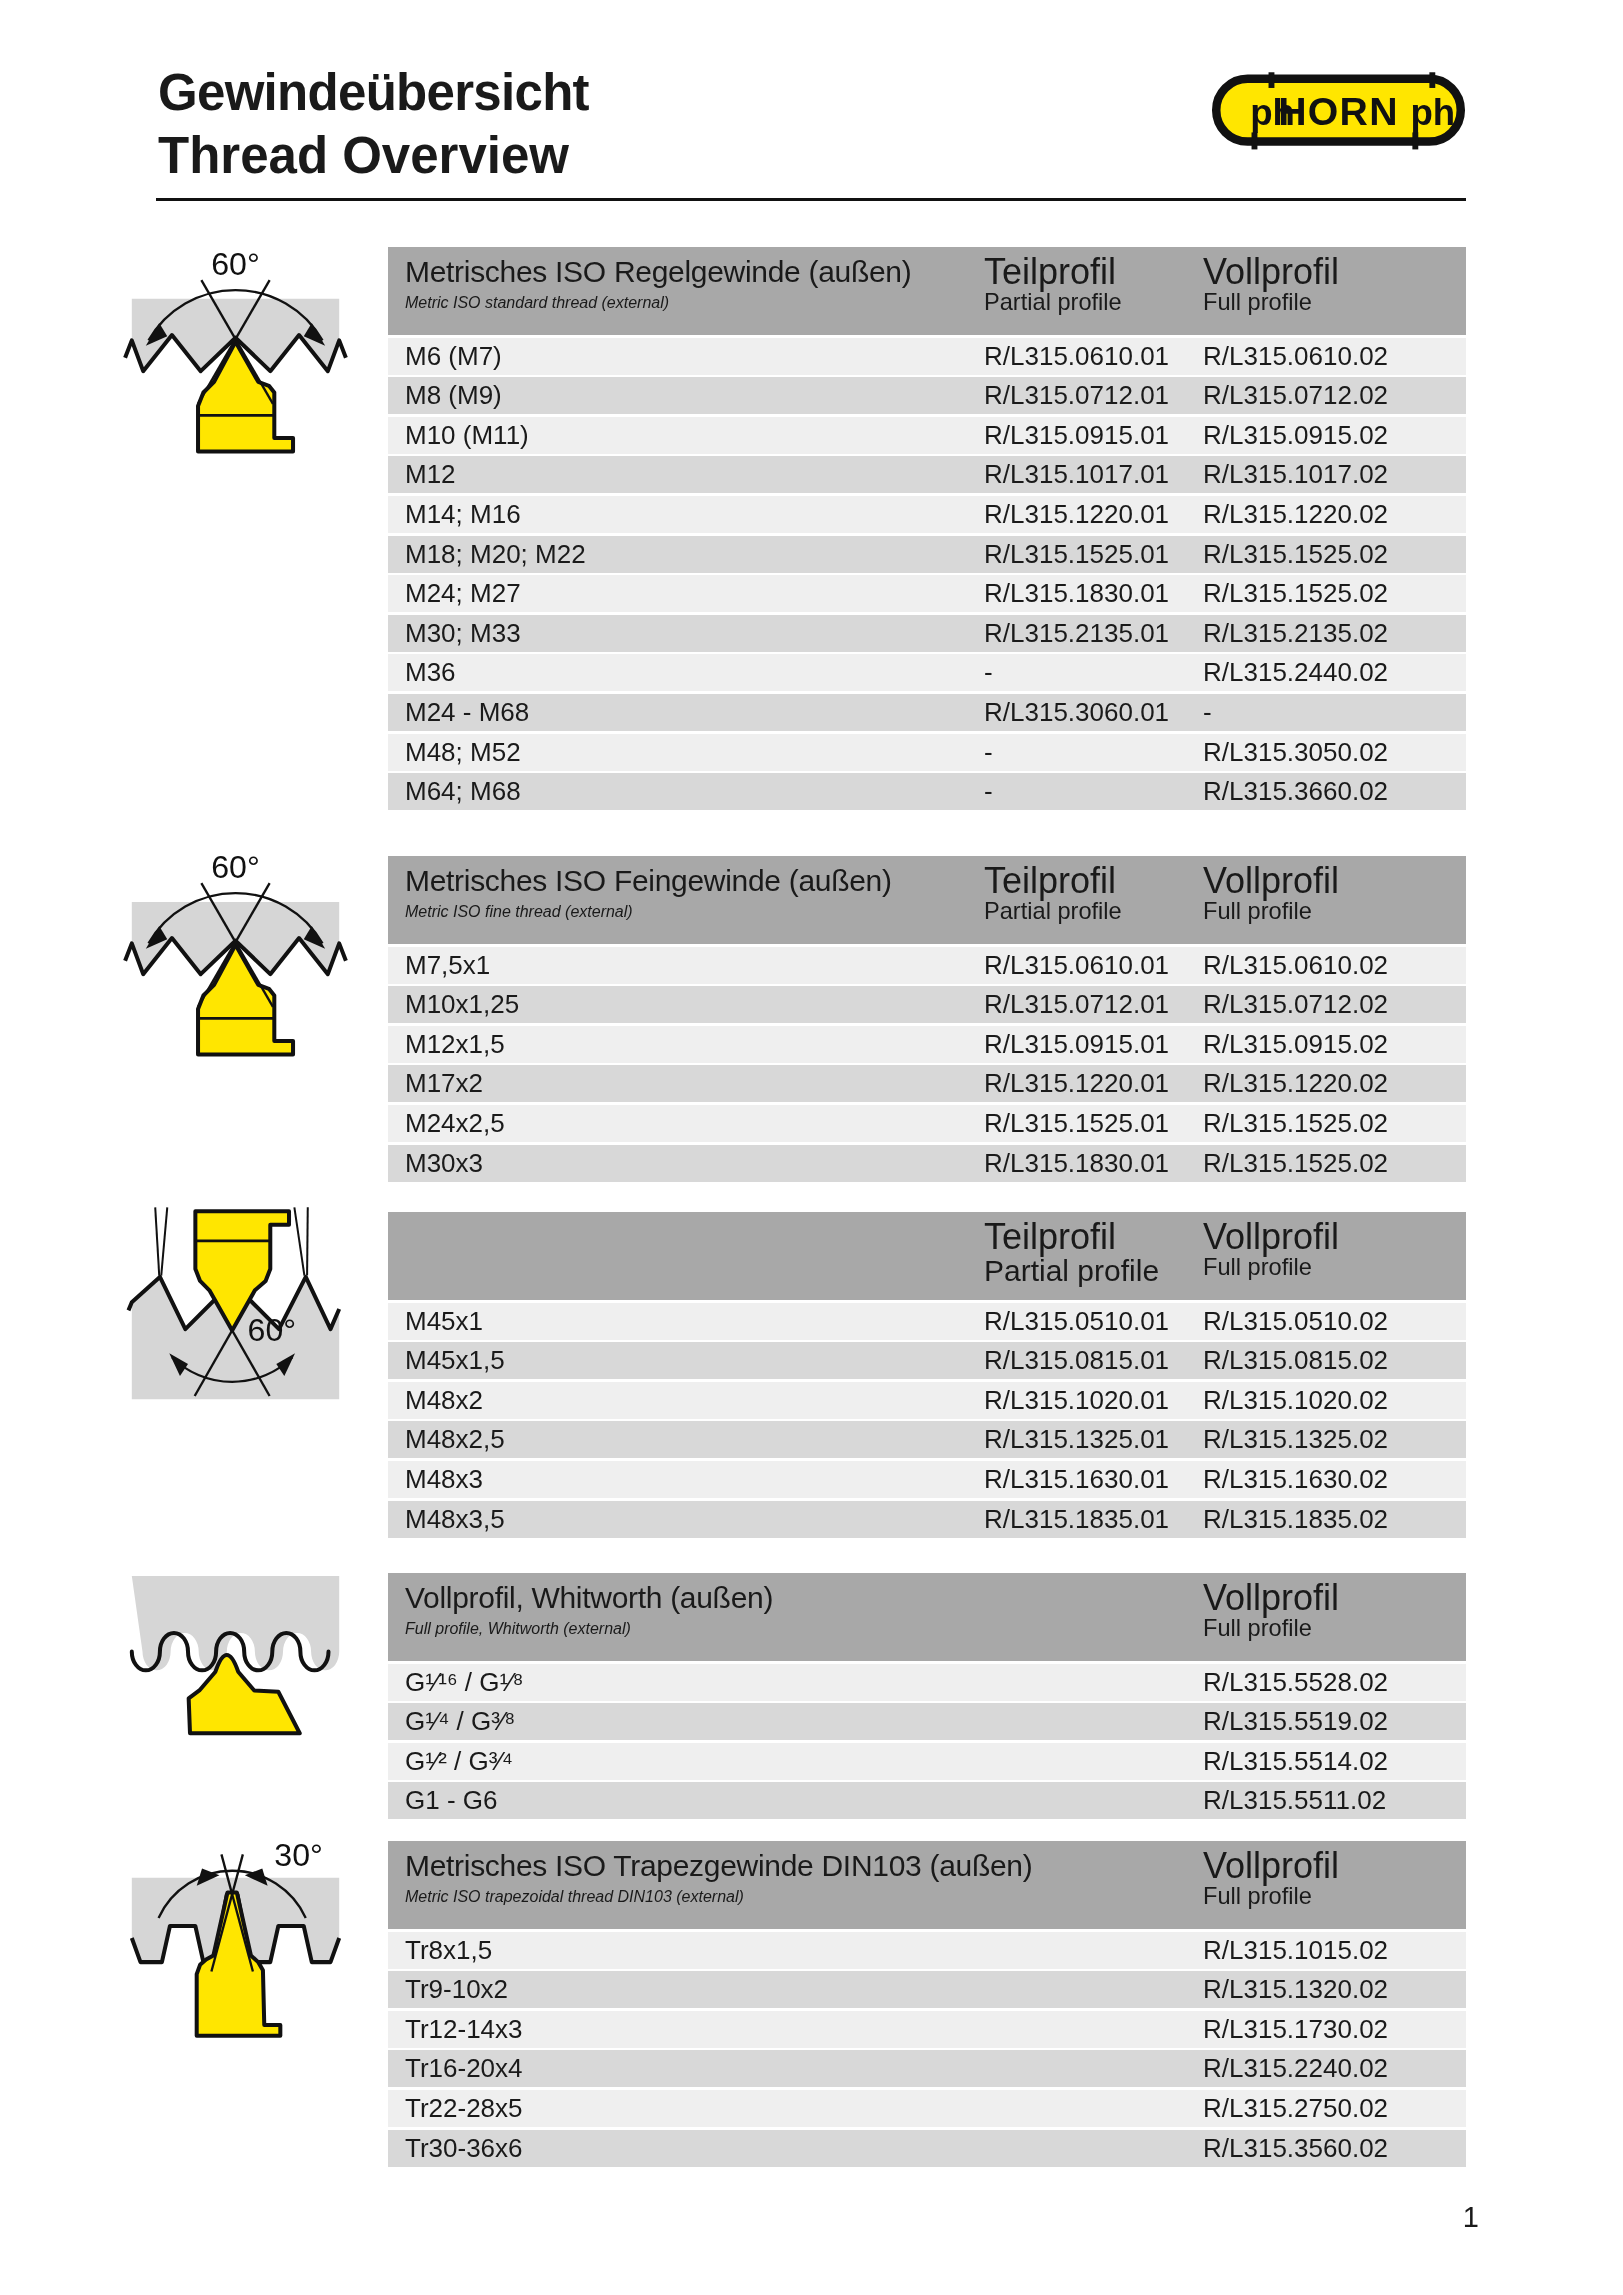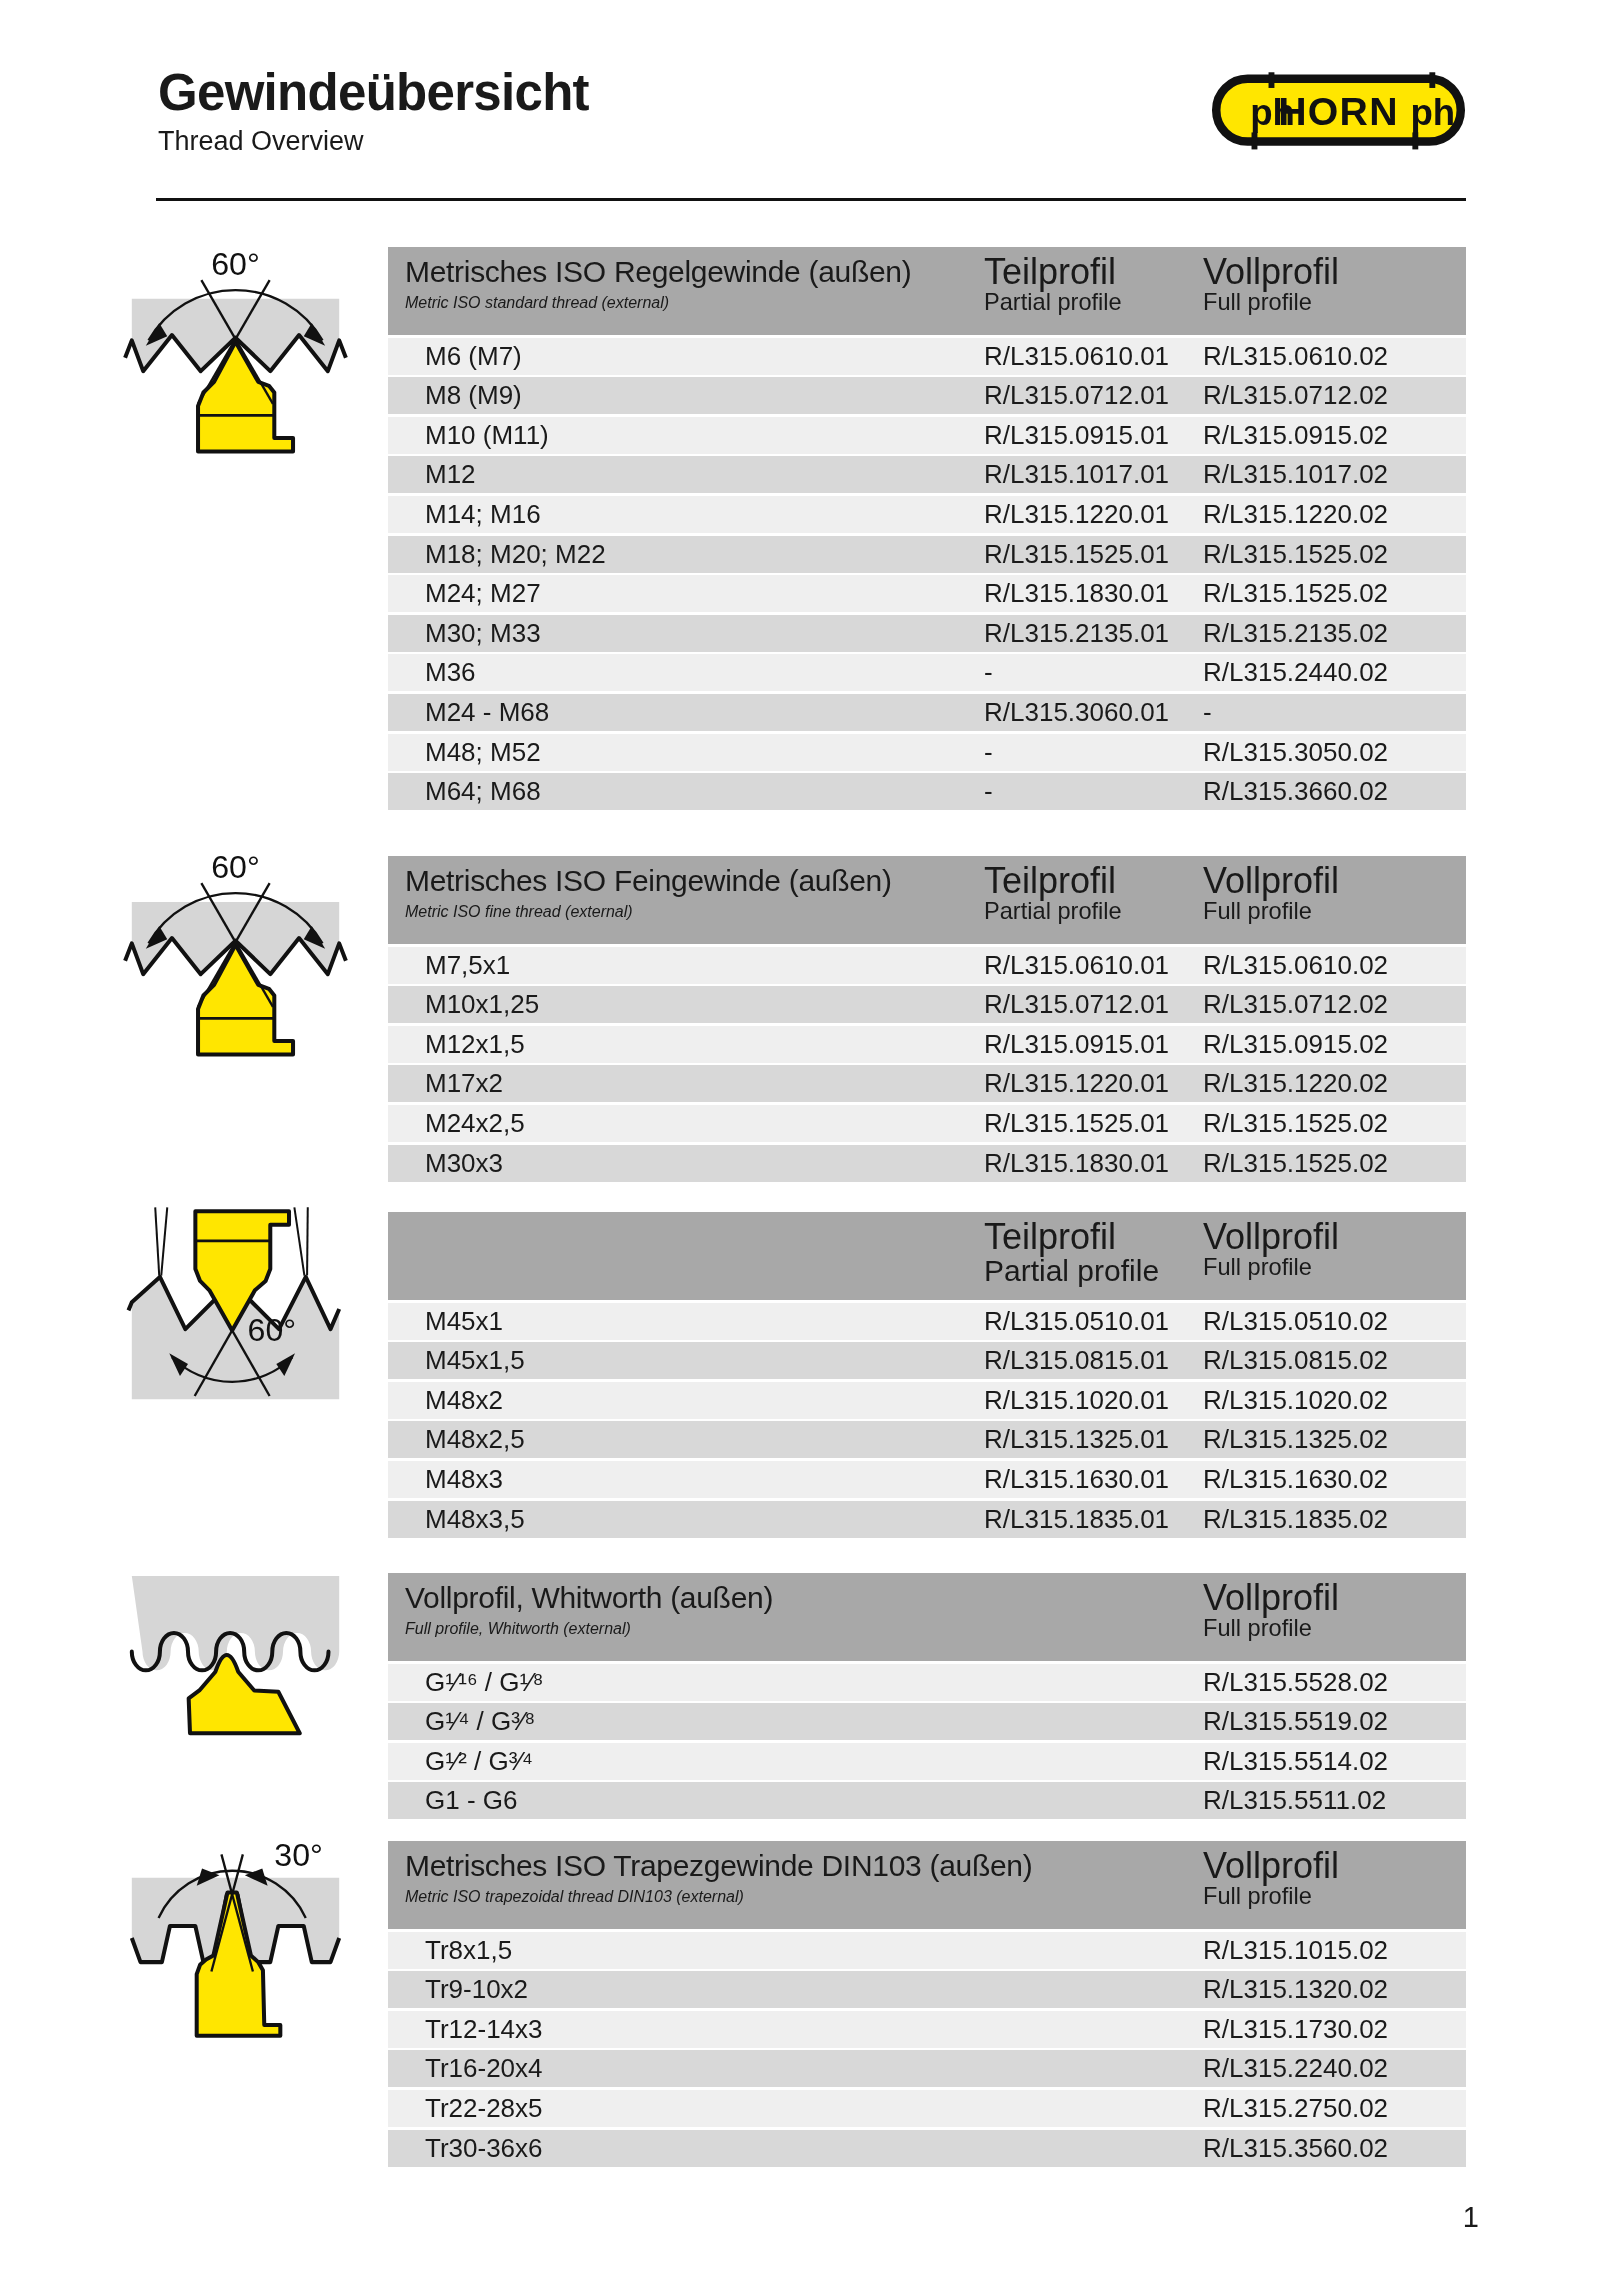--- a/index.html
+++ b/index.html
@@ -2,41 +2,41 @@
 <html style="font-size:10.5px"><head>
 <meta charset="utf-8">
 <style>
   html,body{margin:0;padding:0;background:#888;}
   .page{
     position:relative;width:1623px;height:2295px;background:#ffffff;
     font-family:"Liberation Sans","DejaVu Sans",sans-serif;color:#1a1a1a;overflow:hidden;
   }
   
   .page-title{position:absolute;left:158px;top:63px;font-size:51px;font-weight:bold;letter-spacing:-0.7px;}
-  .page-subtitle{position:absolute;left:158px;top:126px;font-size:27px;font-weight:400;letter-spacing:0;}
+  .page-subtitle{position:absolute;left:158px;top:126px;font-size:51px;font-weight:700;letter-spacing:0;}
   .header-rule{position:absolute;left:156px;top:198px;width:1310px;height:2.6px;background:#111;}
   .logo{position:absolute;left:1211px;top:72px;width:255px;height:79px;}
   
   .cat-table{position:absolute;left:388px;width:1078px;}
   .tbl-0{top:247px}.tbl-1{top:856px}.tbl-2{top:1212px}.tbl-3{top:1573px}.tbl-4{top:1841px}
   .t-head{position:relative;height:88px;background:#a8a8a8;}
   .t-title{position:absolute;left:17px;top:7.9px;}
   .t-title .de{display:block;font-size:30px;line-height:34px;letter-spacing:-0.3px;}
   .t-title .en{display:block;font-size:16px;line-height:27.5px;font-style:italic;}
   .t-col{position:absolute;top:7.9px;}
   .t-col .de{display:block;font-size:36px;line-height:34px;}
   .t-col .en{display:block;font-size:23.6px;line-height:27.5px;}
   .col-partial{left:596px;}
   .col-full{left:815px;}
   .tbl-2 .col-partial .en{font-size:30px;line-height:33px;}
   .t-row{position:relative;height:37px;margin-top:2.6px;}
   .t-row.light{background:#efefef;}
   .t-row.dark{background:#d8d8d8;}
   .t-row .c{position:absolute;top:0;height:37px;line-height:37px;font-size:26px;white-space:nowrap;}
-  .c.name{left:17px;margin-left:20px;}
+  .c.name{left:17px;}
   .c.partial{left:596px;}
   .c.full{left:815px;}
   
   .dia{position:absolute;left:95px;width:281px;}
   .dia svg{display:block;width:100%;height:auto;}
   .dia-0{top:240px}.dia-1{top:843px}.dia-2{top:1202px}.dia-3{top:1566px}.dia-4{top:1831px}
   .ang{font-family:"Liberation Sans","DejaVu Sans",sans-serif;font-size:48px;fill:#111;}
   
   .page-number{position:absolute;left:1440px;top:2201px;width:39px;text-align:right;font-size:29px;}
 </style>

